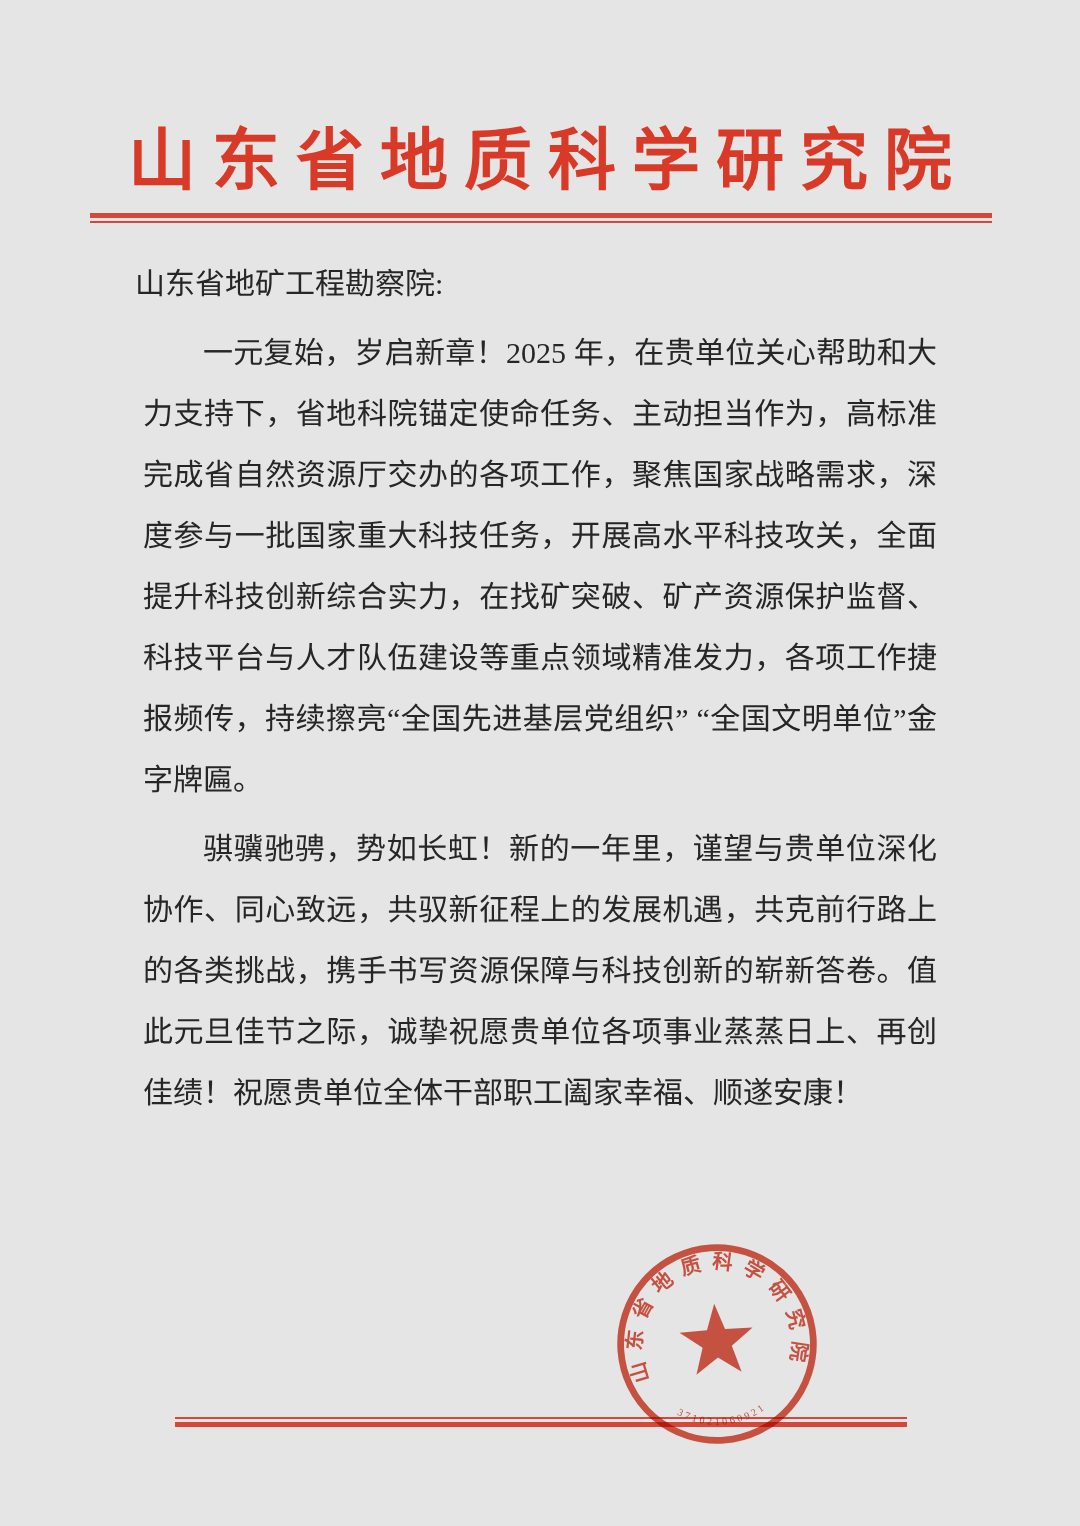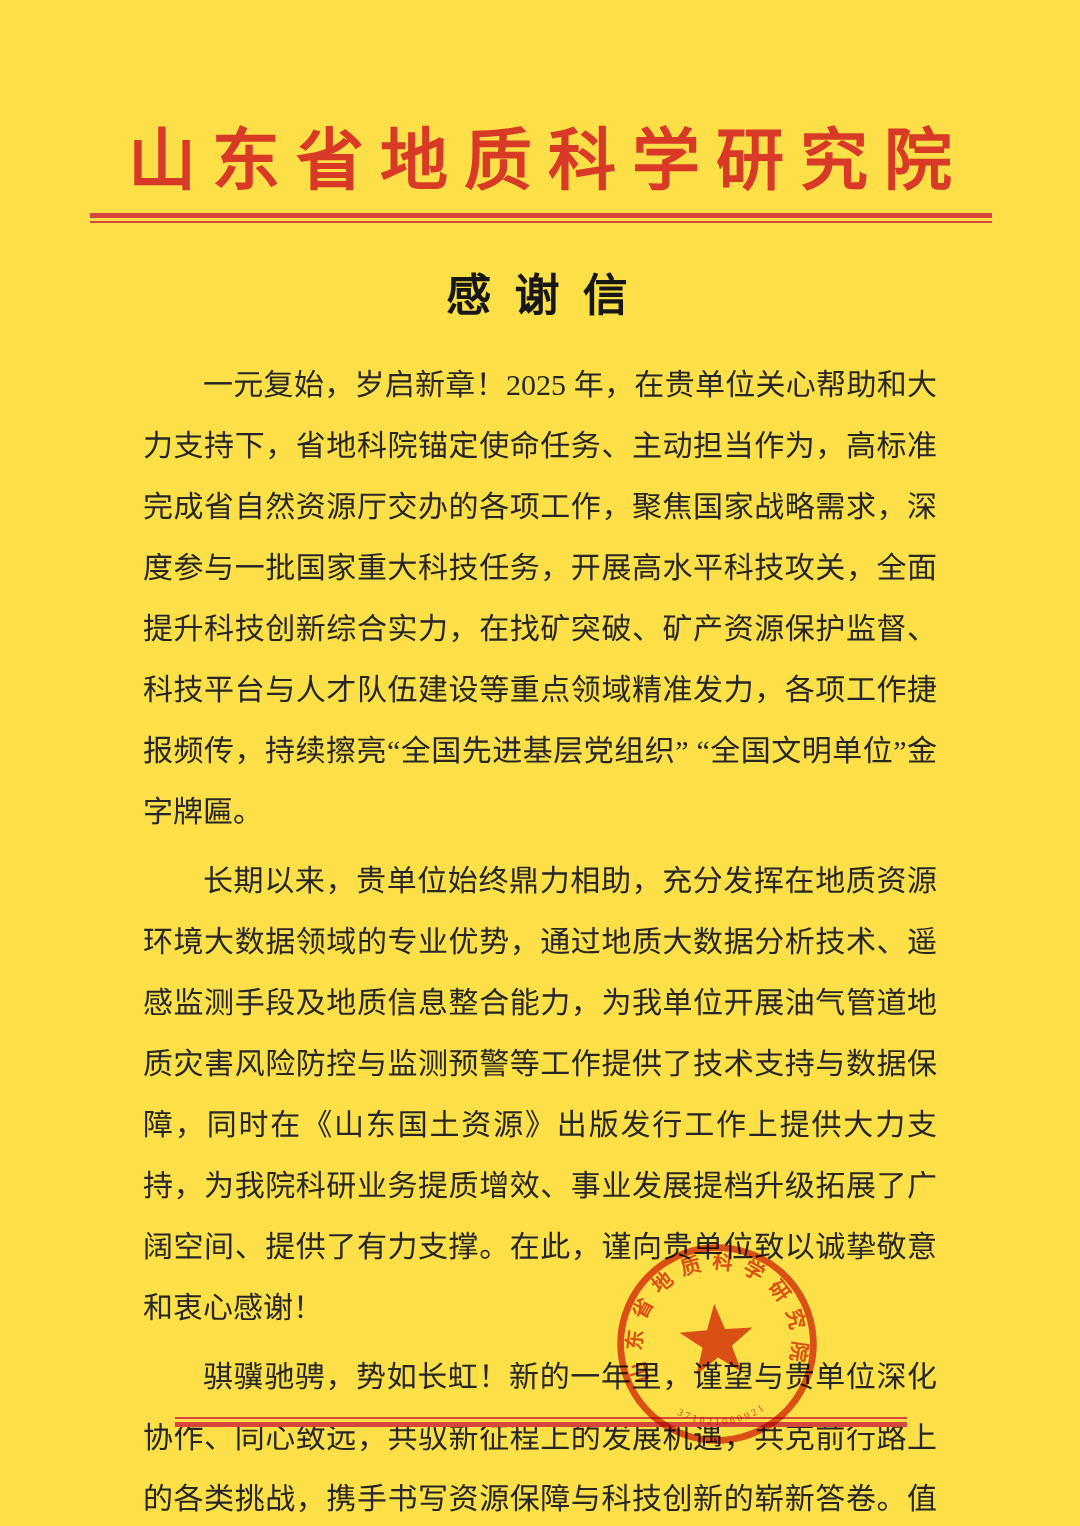--- a/index.html
+++ b/index.html
@@ -5,21 +5,21 @@
   html, body {
     margin: 0;
     padding: 0;
     background: #ffffff;
   }
   .page {
     position: relative;
     width: 1080px;
     height: 1526px;
     margin: 0 auto;
-    background: #fde047;
+    background: #e5e5e5;
     overflow: hidden;
     font-family: "Liberation Serif", "DejaVu Serif", serif;
     color: #2a2a2a;
   }
   .letterhead {
     padding-top: 124px;
     text-align: center;
     color: #d93a28;
     font-size: 68px;
     font-weight: bold;
@@ -90,25 +90,24 @@
 
 <div class="page">
 
   <div class="letterhead">山东省地质科学研究院</div>
 
   <div class="rule rule-top">
     <div class="thick"></div>
     <div class="thin"></div>
   </div>
 
-  <div class="letter-title">感 谢 信</div>
 
   <div class="letter-body">
+    <p class="salutation">山东省地矿工程勘察院:</p>
     <p class="para">一元复始，岁启新章！2025 年，在贵单位关心帮助和大力支持下，省地科院锚定使命任务、主动担当作为，高标准完成省自然资源厅交办的各项工作，聚焦国家战略需求，深度参与一批国家重大科技任务，开展高水平科技攻关，全面提升科技创新综合实力，在找矿突破、矿产资源保护监督、科技平台与人才队伍建设等重点领域精准发力，各项工作捷报频传，持续擦亮“全国先进基层党组织” “全国文明单位”金字牌匾。</p>
-    <p class="para">长期以来，贵单位始终鼎力相助，充分发挥在地质资源环境大数据领域的专业优势，通过地质大数据分析技术、遥感监测手段及地质信息整合能力，为我单位开展油气管道地质灾害风险防控与监测预警等工作提供了技术支持与数据保障，同时在《山东国土资源》出版发行工作上提供大力支持，为我院科研业务提质增效、事业发展提档升级拓展了广阔空间、提供了有力支撑。在此，谨向贵单位致以诚挚敬意和衷心感谢！</p>
     <p class="para">骐骥驰骋，势如长虹！新的一年里，谨望与贵单位深化协作、同心致远，共驭新征程上的发展机遇，共克前行路上的各类挑战，携手书写资源保障与科技创新的崭新答卷。值此元旦佳节之际，诚挚祝愿贵单位各项事业蒸蒸日上、再创佳绩！祝愿贵单位全体干部职工阖家幸福、顺遂安康！</p>
   </div>
 
   <svg class="seal" viewBox="0 0 220 220" xmlns="http://www.w3.org/2000/svg">
     <defs>
       <path id="seal-name-arc" d="M 36.7 136.7 A 78 78 0 1 1 183.3 136.7" fill="none"></path>
       <path id="seal-code-arc" d="M 33.9 145.5 A 84 84 0 0 0 186.1 145.5" fill="none"></path>
     </defs>
     <circle cx="110" cy="110" r="100" fill="none" stroke="#d8432e" stroke-width="7"></circle>
     <polygon fill="#d8432e" points="110,68 119.4,95.1 148,95.6 125.2,112.9 133.5,140.4 110,124 86.5,140.4 94.8,112.9 72,95.6 100.6,95.1"></polygon>

